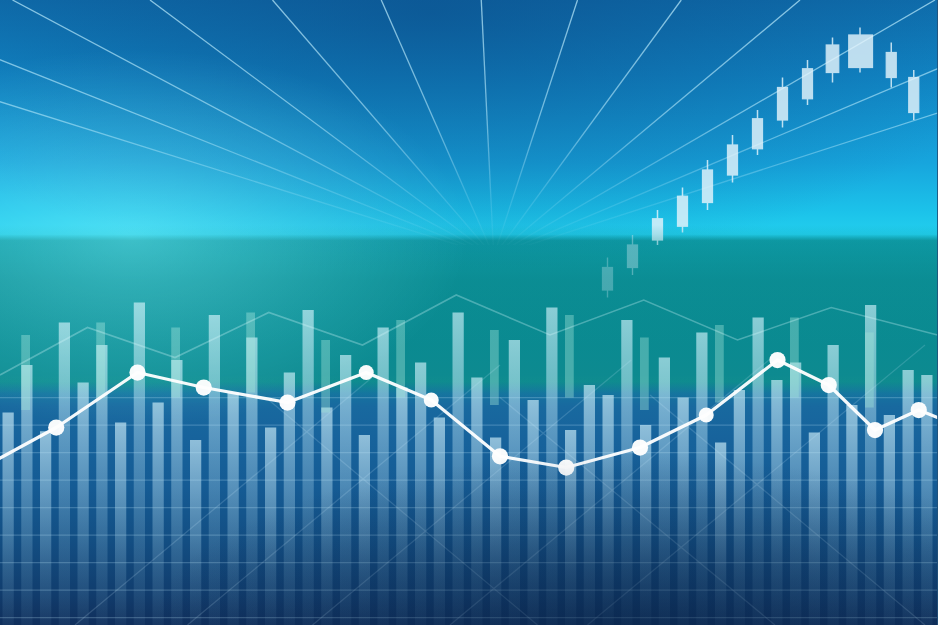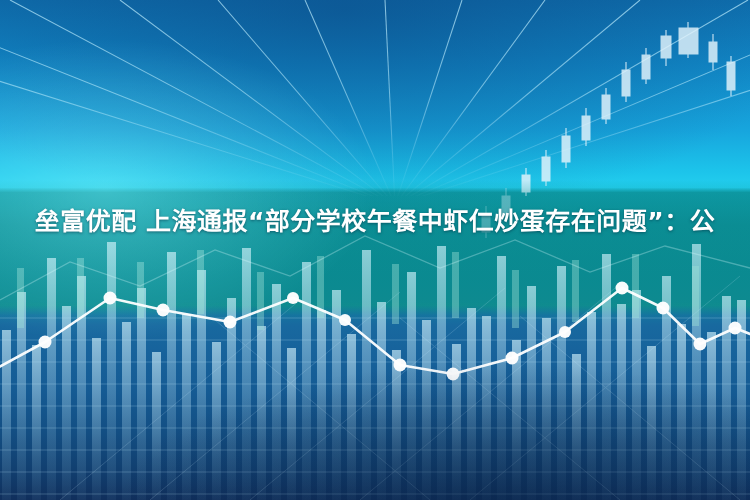--- a/index.html
+++ b/index.html
@@ -329,16 +329,15 @@
       <circle cx="735" cy="328" r="6.5"></circle>
     </g>
 
     <polyline points="0,300 70,262 140,286 215,250 290,276 365,236 440,268 515,240 590,272 665,246 750,268" fill="none" stroke="#d9fbff" stroke-width="1.3" opacity=".30"></polyline>
   </svg>
 
   <div class="layer" id="glow-left"></div>
   <div class="layer" id="glow-bottom"></div>
 
   <div id="headline">
-    <span class="ln ln1">垒富优配 上海通报“部分学校午餐中虾仁炒蛋存在问题”：公</span>
   </div>
 
 </div>
 
 </body></html>

